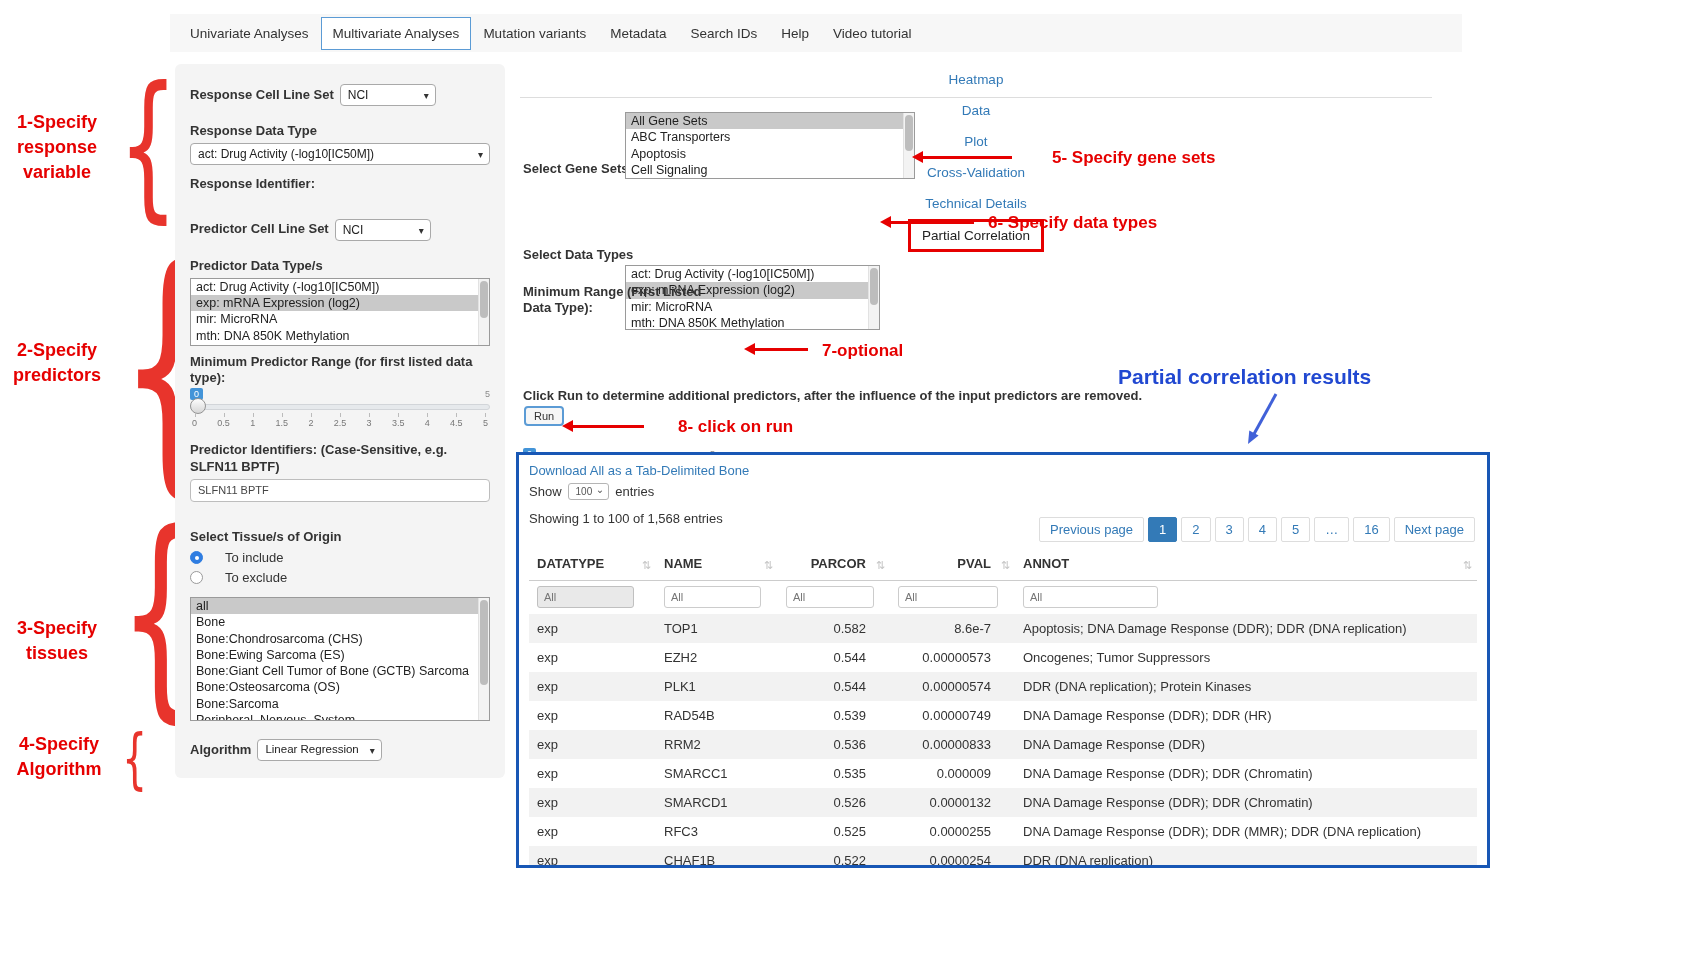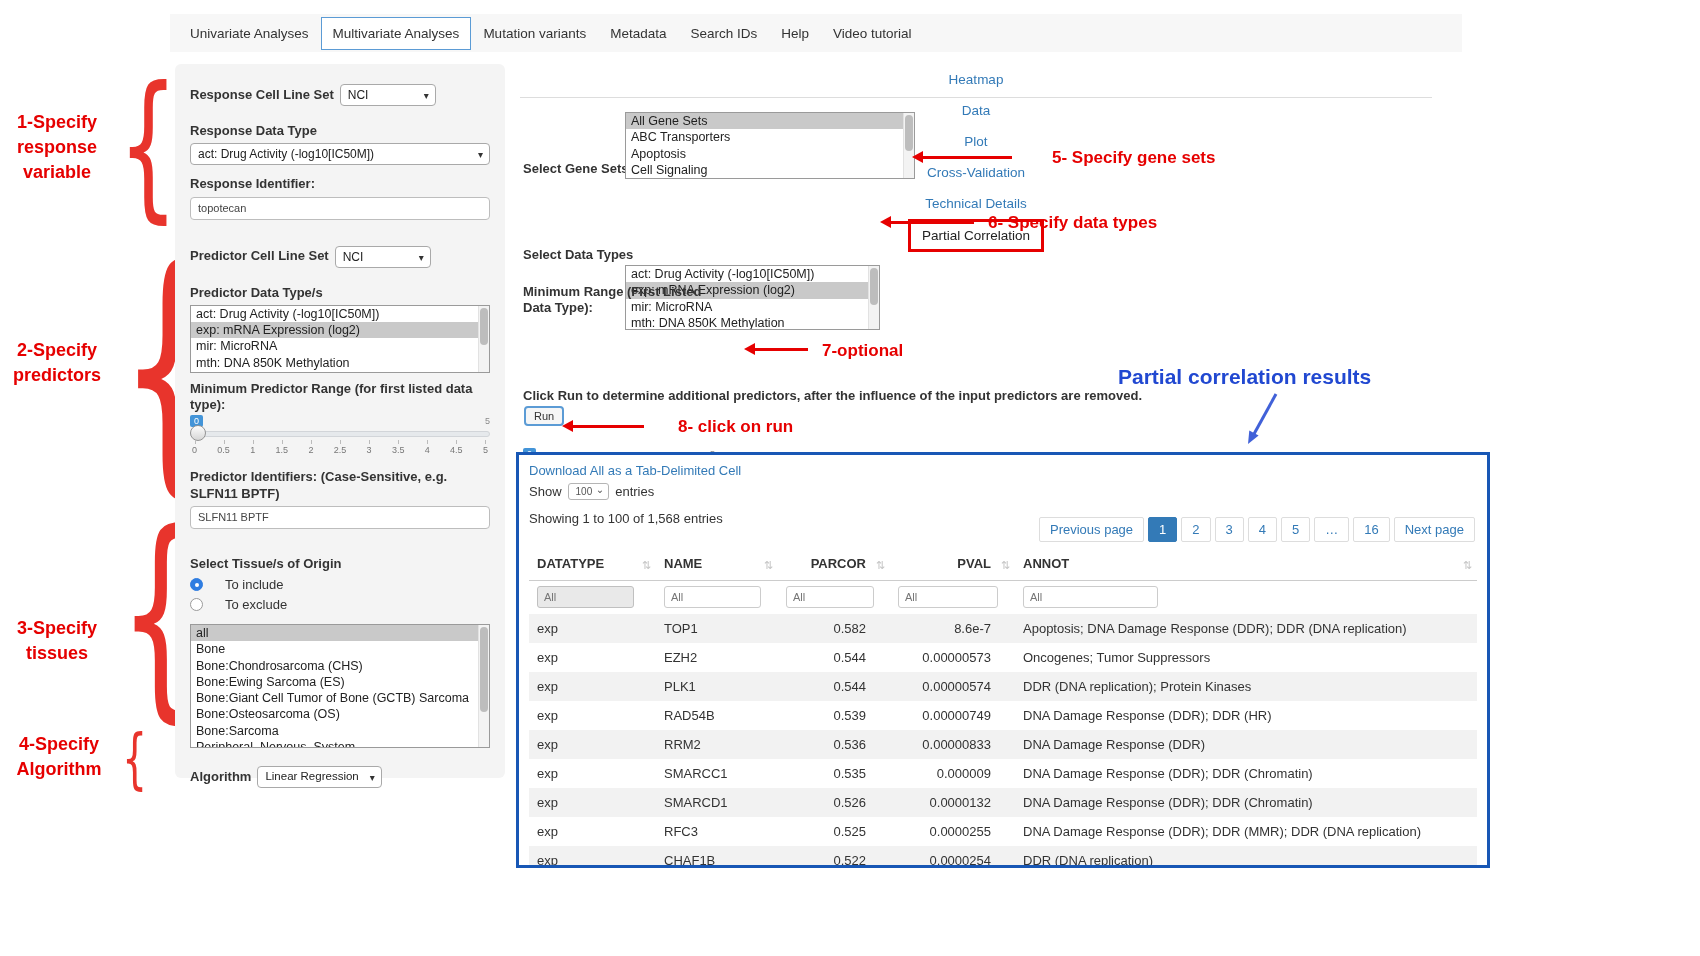--- a/index.html
+++ b/index.html
@@ -143,21 +143,20 @@
 
   <div class="inline-row">
     <span class="lbl">Response Cell Line Set</span>
     <span class="sel" style="min-width:96px;">NCI</span>
   </div>
 
   <div class="lbl" style="margin-top:17px;">Response Data Type</div>
   <div class="sel block" style="margin-top:4px;">act: Drug Activity (-log10[IC50M])</div>
 
   <div class="lbl" style="margin-top:11px;">Response Identifier:</div>
-  <input class="txtinput" style="margin-top: 4px;" value="topotecan">
 
   <div class="inline-row" style="margin-top:26px;">
     <span class="lbl">Predictor Cell Line Set</span>
     <span class="sel" style="min-width:96px;">NCI</span>
   </div>
 
   <div class="lbl" style="margin-top:17px;">Predictor Data Type/s</div>
   <div class="listbox" style="margin-top:4px;height:68px;">
     <div class="opt">act: Drug Activity (-log10[IC50M])</div>
     <div class="opt selected">exp: mRNA Expression (log2)</div>
@@ -285,21 +284,21 @@
 <div class="rarrow" style="left:572px;top:425px;width:72px;"></div>
 <div class="redtext inline" style="left:678px;top:415px;">8- click on run</div>
 
 <div class="results-title" style="left:1118px;top:365px;">Partial correlation results</div>
 <svg class="blue-arrow" width="50" height="62">
   <line x1="40" y1="4" x2="18" y2="44" stroke="#4161d8" stroke-width="3"></line>
   <polygon points="12,54 13.3,40.6 22.6,45.6" fill="#4161d8"></polygon>
 </svg>
 
 <div class="results-box">
-  <div class="link">Download All as a Tab-Delimited Cell</div>
+  <div class="link">Download All as a Tab-Delimited Bone</div>
 
   <div class="show-row">
     <span>Show</span>
     <span class="mini-sel">100</span>
     <span>entries</span>
   </div>
 
   <div class="showing">Showing 1 to 100 of 1,568 entries</div>
 
   <div class="pagination">

